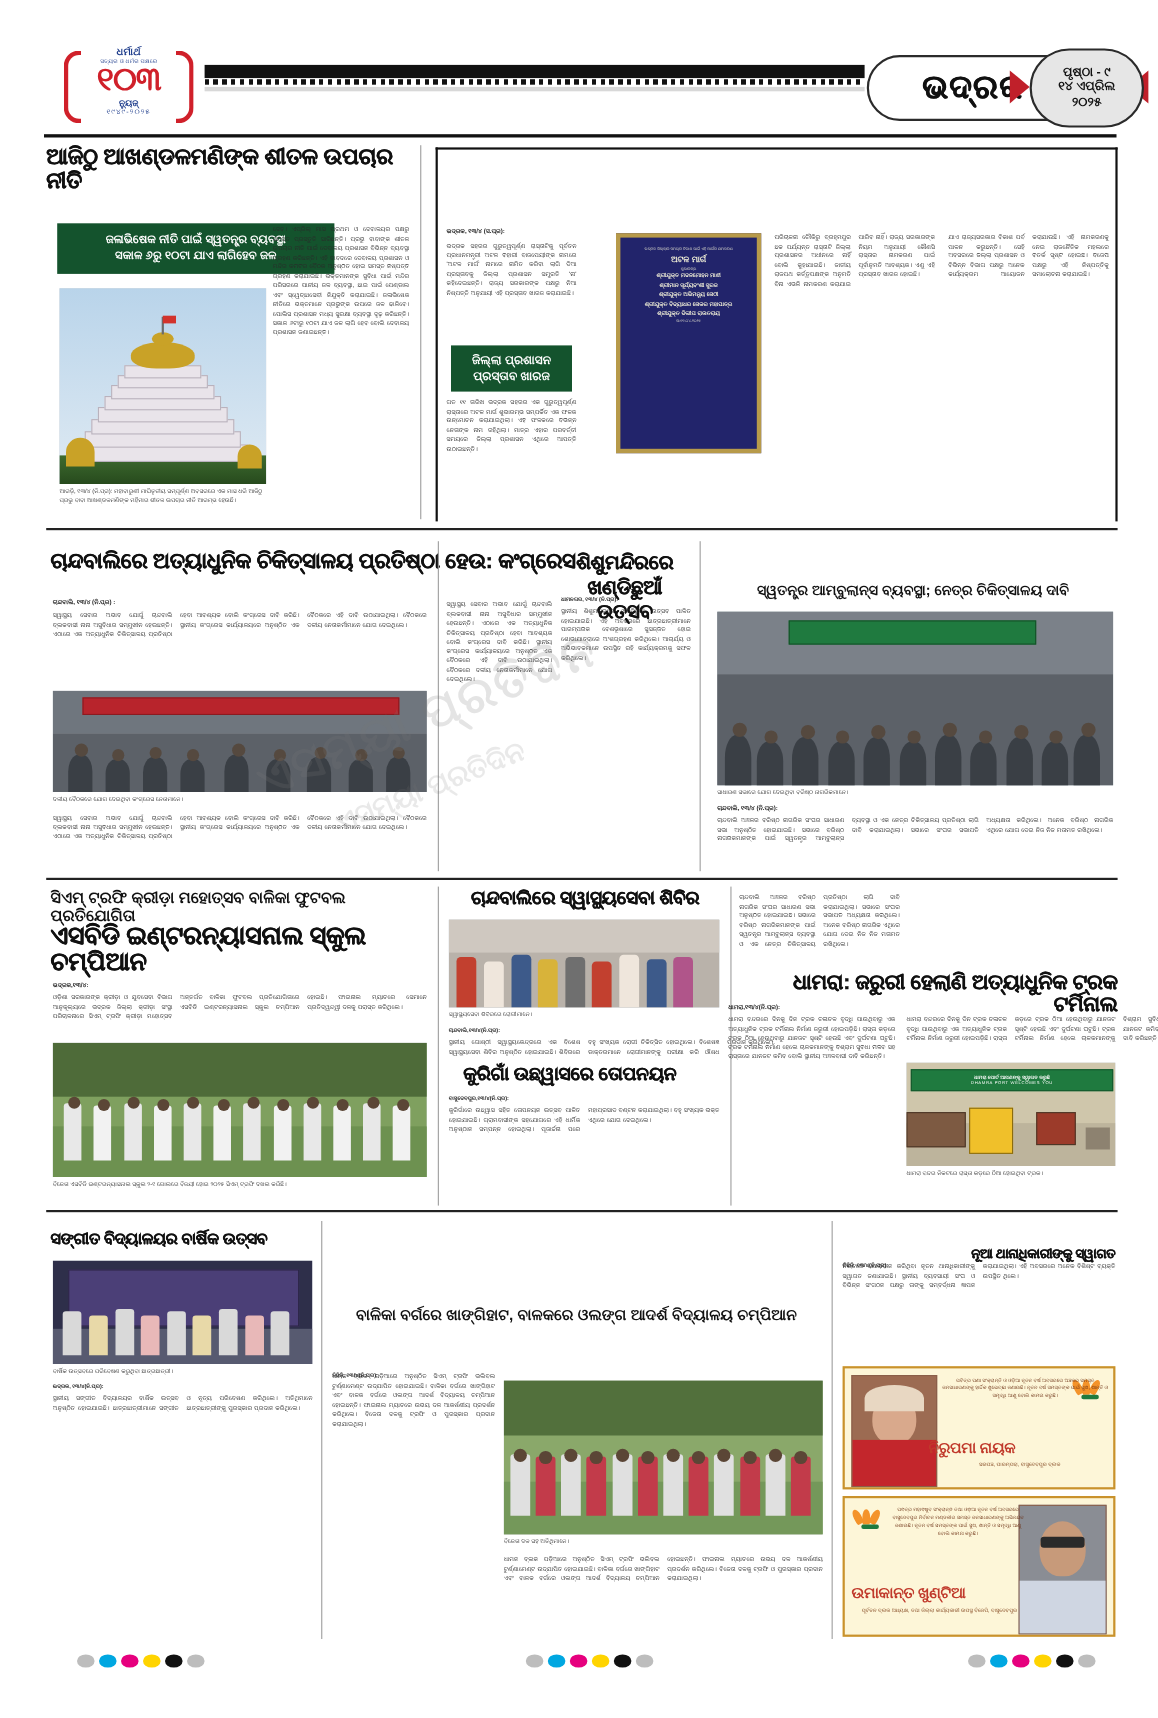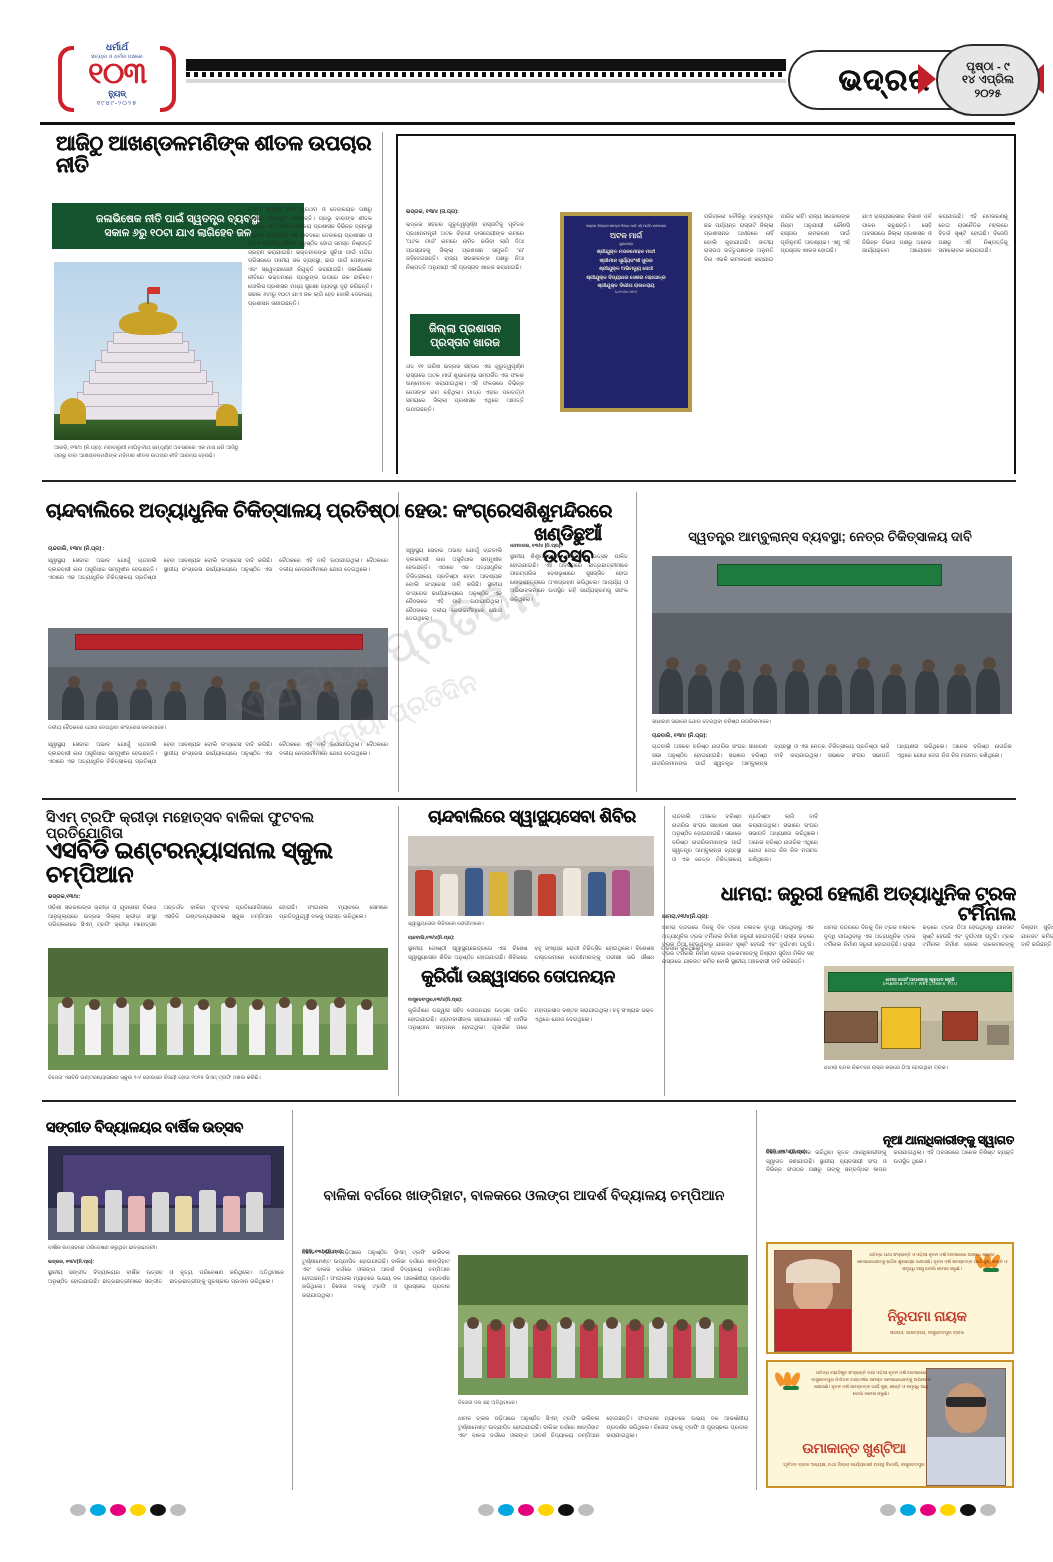--- a/index.html
+++ b/index.html
@@ -160,21 +160,21 @@
   
   .ad{
     position:absolute;background:#fdf6d8;border:2px solid #c9922c;
     box-sizing:border-box;overflow:hidden;
   }
   .ad .pic{position:absolute;background:#b9836a;border:1px solid #8a5f4a;overflow:hidden;}
   .ad .pic .face{position:absolute;left:50%;transform:translateX(-50%);background:#d9a98c;border-radius:50% 50% 45% 45%;}
   .ad .pic .sari{position:absolute;left:-6%;right:-6%;bottom:0;background:#c3262c;}
   .ad .pic .shirt{position:absolute;left:-6%;right:-6%;bottom:0;background:#cfd6e2;}
   .ad .txt{position:absolute;font-size:4.6px;color:#6a2d10;line-height:1.5;text-align:center;}
-  .ad .name{position:absolute;width:100%;text-align:center;font-size:14px;font-weight:bold;color:#c0392b;letter-spacing:-.3px;}
+  .ad .name{position:absolute;width:100%;font-size:14px;font-weight:bold;color:#c0392b;letter-spacing:-.3px;}
   .ad .role{position:absolute;width:100%;text-align:center;font-size:4.8px;color:#7a3a12;line-height:1.4;}
   .lotus{position:absolute;}
   .lotus .pet{position:absolute;bottom:4px;width:7px;height:14px;background:#f4932a;border-radius:50% 50% 20% 20%;}
   .lotus .stem{position:absolute;bottom:0;left:50%;transform:translateX(-50%);width:16px;height:4px;background:#1f7a3f;border-radius:2px;}
 
   
   .regrow{position:absolute;display:flex;align-items:center;gap:4px;}
   .reg{width:16px;height:12px;border-radius:50%;}
   .reg.g{background:#bdbdbd;}
   .reg.c{background:#00a7e1;}
@@ -221,21 +221,21 @@
     <div class="edgeclip clipL"></div>
     <div class="edgeclip clipR"></div>
     <div class="datebadge">
       <div>ପୃଷ୍ଠା - ୯</div>
       <div>୧୪ ଏପ୍ରିଲ</div>
       <div>୨୦୨୫</div>
     </div>
   </div>
   <div class="rule toprule"></div>
 
-  <div style="position:absolute;left:56px;top:132px;width:330px;">
+  <div style="position:absolute;left:42px;top:132px;width:330px;">
     <div class="hl" style="font-size:20.5px;">ଆଜିଠୁ ଆଖଣ୍ଡଳମଣିଙ୍କ ଶୀତଳ ଉପଚାର ନୀତି</div>
   </div>
 
   <div class="bluebox" style="position:absolute;left:52px;top:203px;width:252px;height:46px;font-size:10.6px;">
     <div>ଜଳାଭିଷେକ ନୀତି ପାଇଁ ସ୍ୱତନ୍ତ୍ର ବ୍ୟବସ୍ଥା</div>
     <div>ସକାଳ ୬ରୁ ୧୦ଟା ଯାଏ ଲାଗିହେବ ଜଳ</div>
   </div>
 
   <div class="photo" style="left:54px;top:262px;width:188px;height:178px;">
     <div class="sky"></div>

